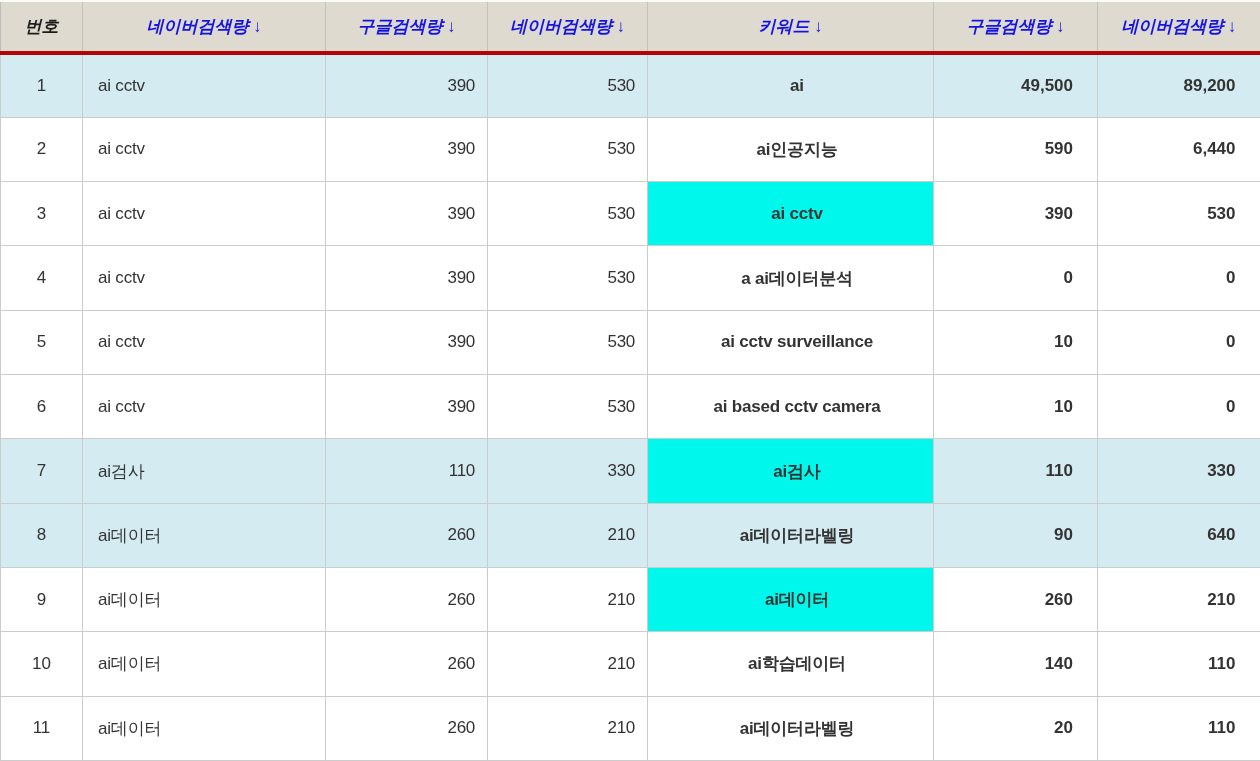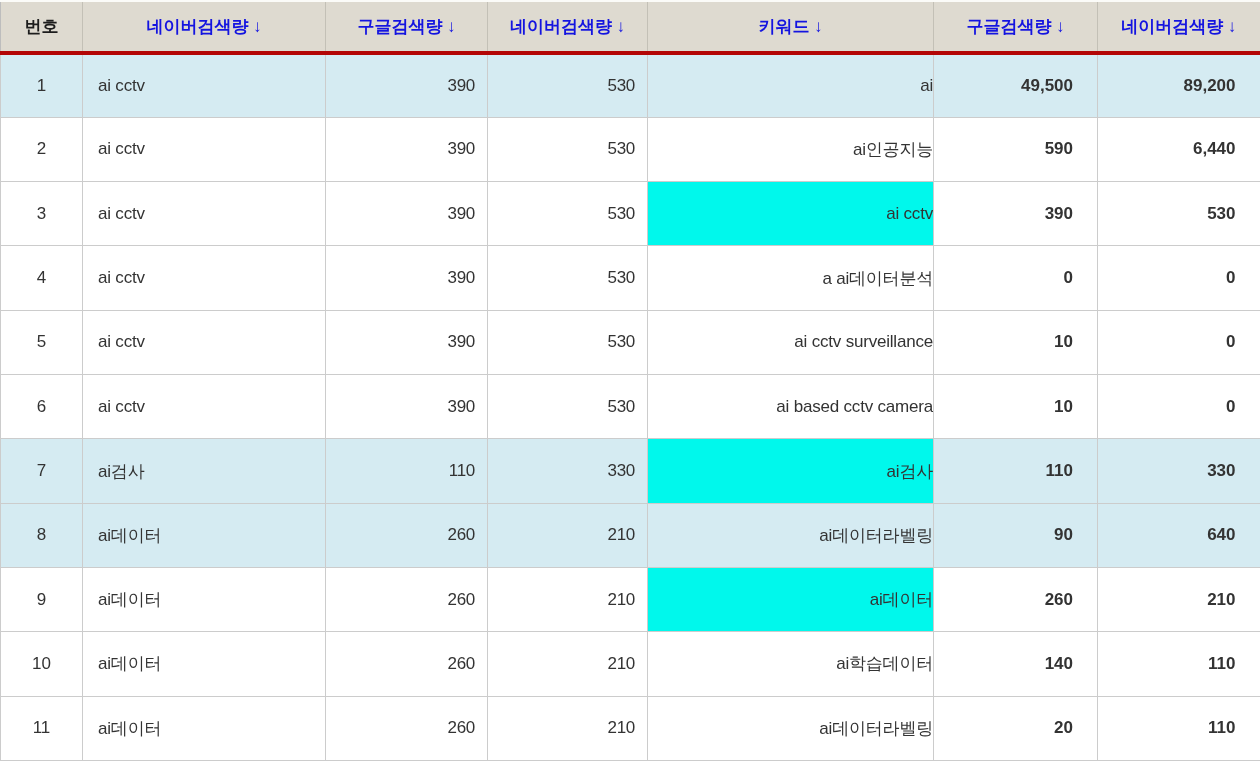--- a/index.html
+++ b/index.html
@@ -25,37 +25,38 @@
   }
   thead th{
     background:var(--header-bg);
     height:52px;
     font-size:17px;font-weight:bold;
     color:var(--header-blue);
     text-align:center;vertical-align:middle;
     border-left:1px solid #c3c0b6;
     border-bottom:4px solid var(--red-line);
     white-space:nowrap;
+    font-style:italic;
   }
   thead th:first-child{border-left:none;color:var(--header-dark);}
   thead th .arrow{font-weight:bold;}
   tbody td{
     height:50.36px;
     border:1px solid var(--grid);
     font-size:17px;
     color:var(--cell-text);
     vertical-align:middle;
     white-space:nowrap;overflow:hidden;
     background:#ffffff;
   }
   tr.row-blue td{background:var(--row-blue);}
   td.c-num{text-align:center;font-weight:400;}
   td.c-text-l{text-align:left;padding-left:15px;font-weight:400;letter-spacing:-0.2px;}
   td.c-val-l{text-align:right;padding-right:12px;font-weight:400;letter-spacing:-0.3px;}
-  td.c-text-r{text-align:right;padding-left:13px;font-weight:400;letter-spacing:-0.2px;}
+  td.c-text-r{text-align:center;padding-left:13px;font-weight:700;letter-spacing:-0.2px;}
   td.c-val-r{text-align:right;padding-right:24px;font-weight:700;}
   td.kw-hl{background:var(--cyan) !important;}
 </style>
 </head>
 <body>
 
 <table class="kw-table">
   <colgroup>
     <col style="width:82px">
     <col style="width:243px">

